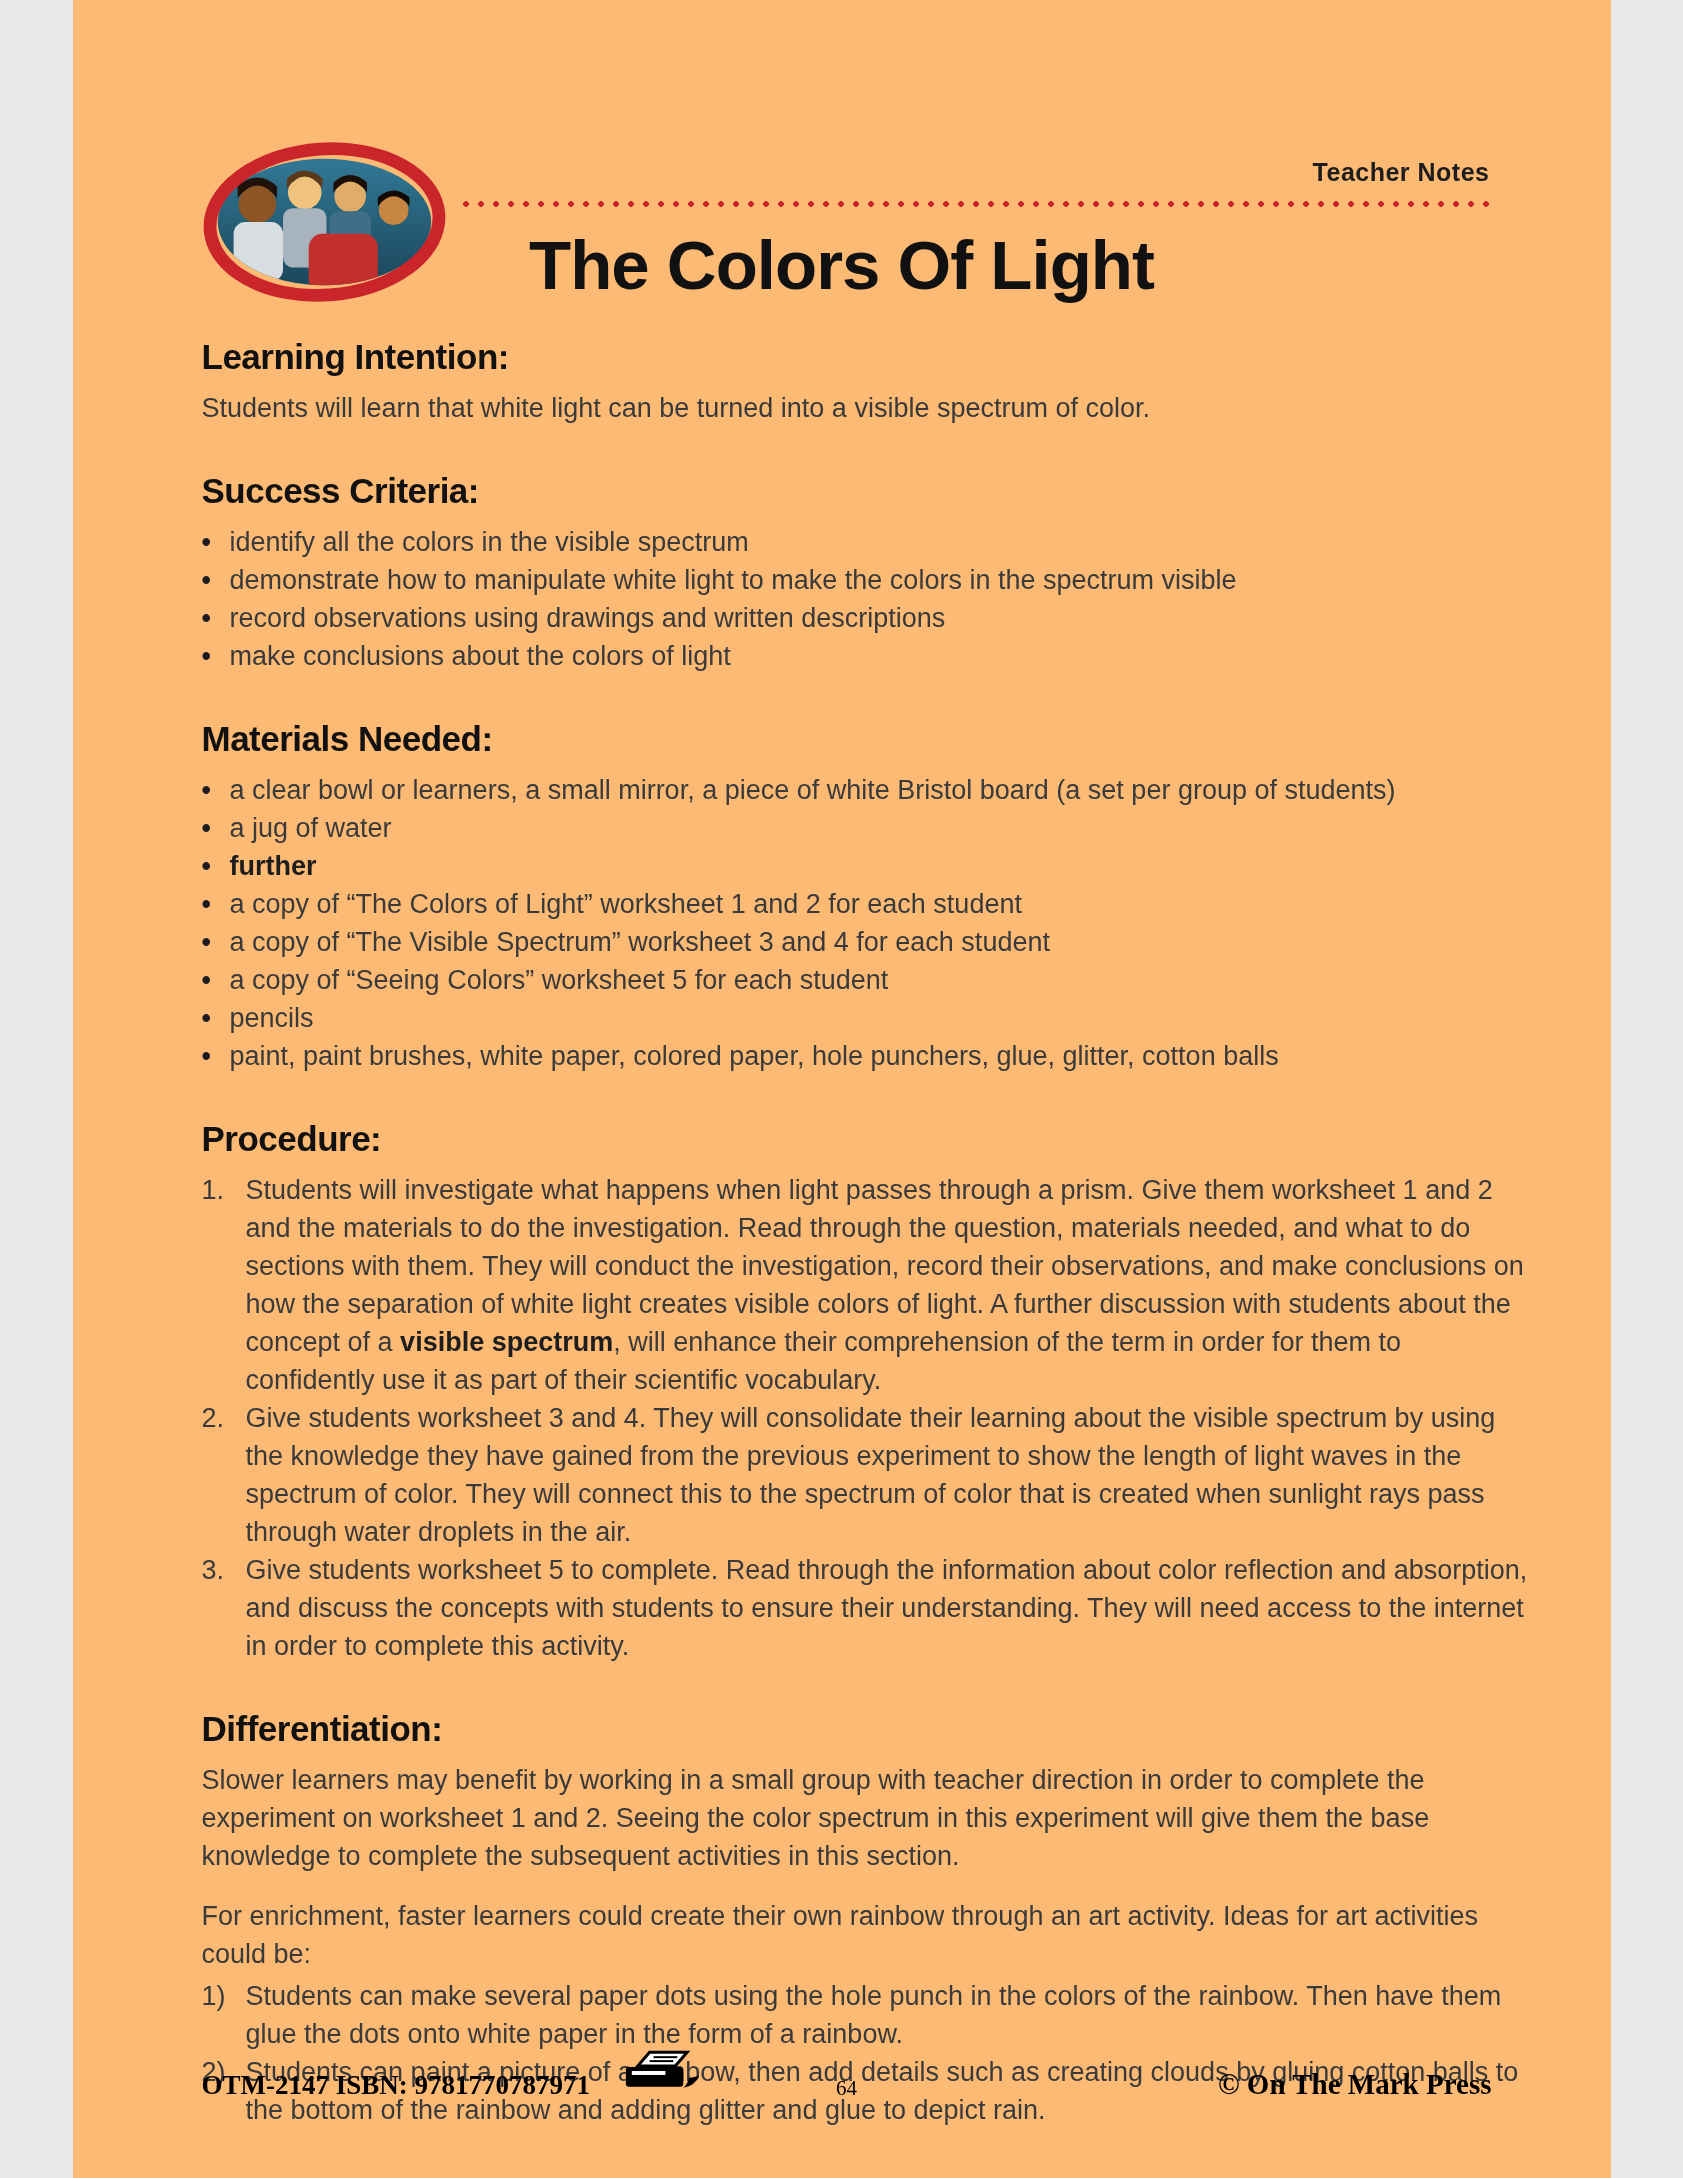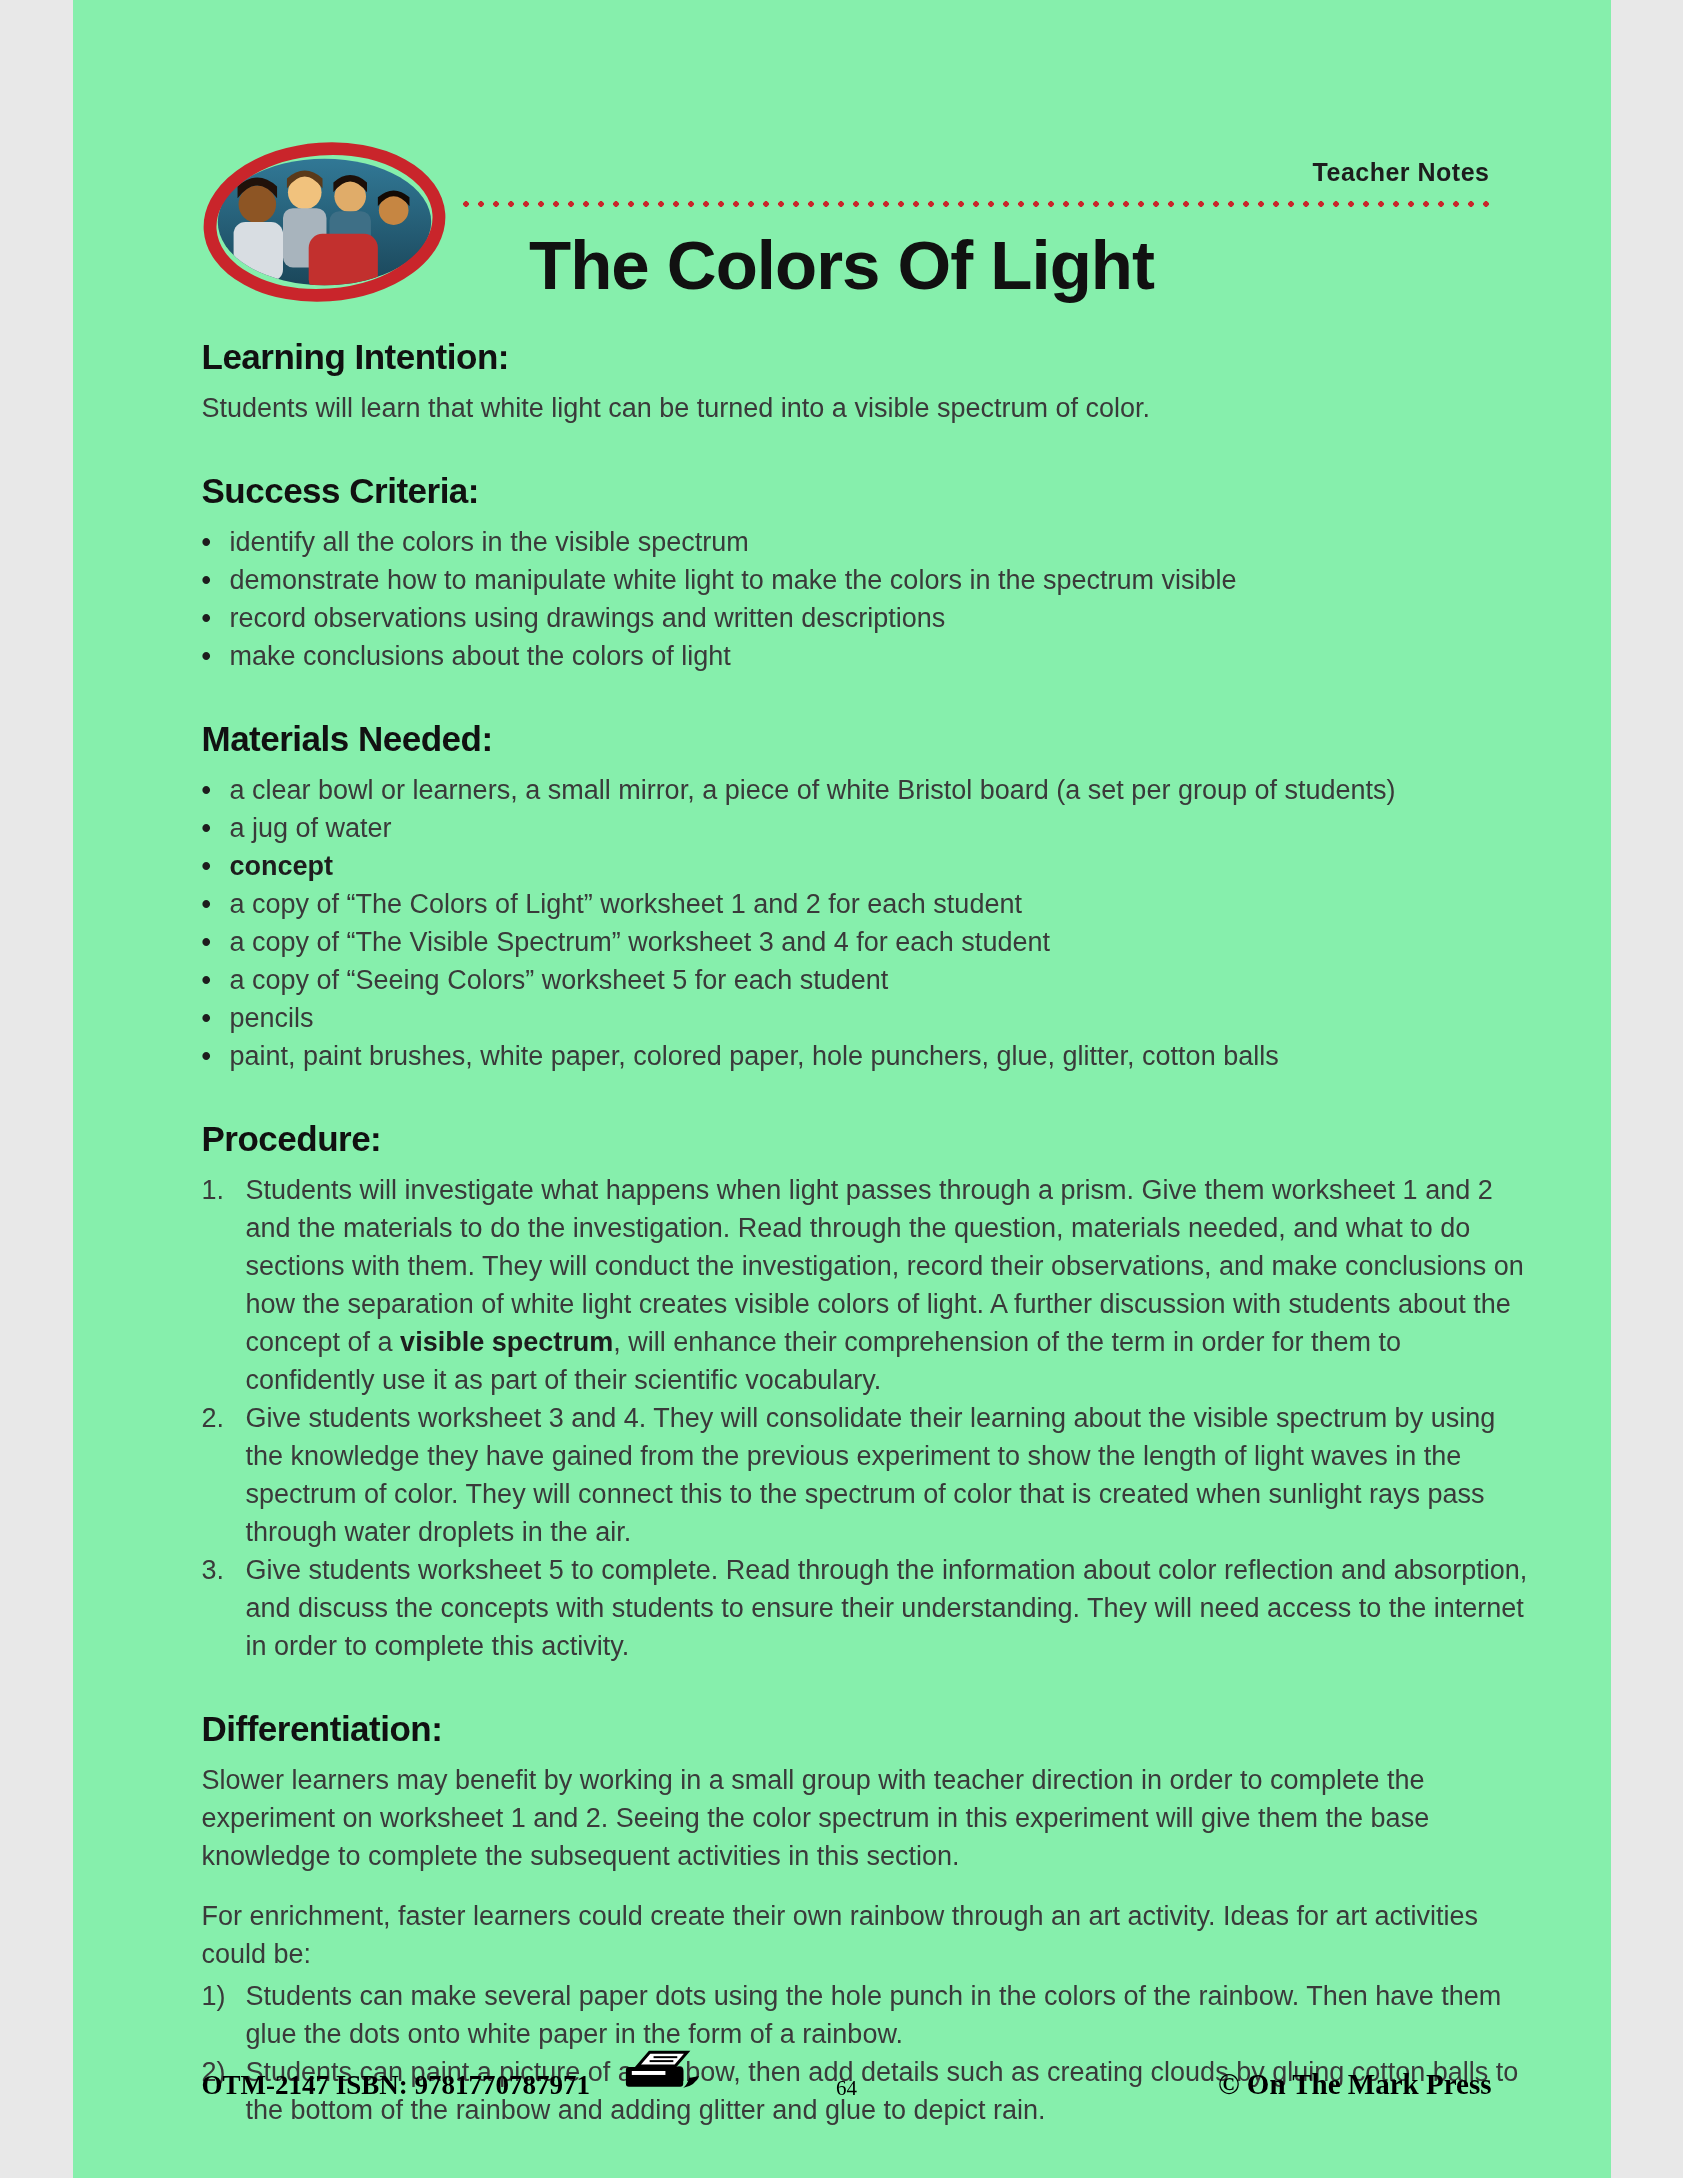--- a/index.html
+++ b/index.html
@@ -2,21 +2,21 @@
 <html><head>
 <meta charset="utf-8">
 <style>
   * { box-sizing: border-box; margin: 0; padding: 0; }
   html, body { background: #e8e8e8; }
   .page {
     position: relative;
     width: 1538px;
     height: 2178px;
     margin: 0 auto;
-    background: #86efac;
+    background: #fdba74;
     font-family: "Liberation Sans", sans-serif;
     color: #3a3a3a;
     overflow: hidden;
   }
   .content {
     padding: 0 77px 0 129px;
   }
   
   .header {
     position: relative;
@@ -207,21 +207,21 @@
         <li>
             <span class="bullet-dot">•</span>
             <span class="bullet-text">a clear bowl or learners, a small mirror, a piece of white Bristol board (a set per group of students)</span>
           </li>
         <li>
             <span class="bullet-dot">•</span>
             <span class="bullet-text">a jug of water</span>
           </li>
         <li>
             <span class="bullet-dot">•</span>
-            <span class="bullet-text bold">concept</span>
+            <span class="bullet-text bold">further</span>
           </li>
         <li>
             <span class="bullet-dot">•</span>
             <span class="bullet-text">a copy of “The Colors of Light” worksheet 1 and 2 for each student</span>
           </li>
         <li>
             <span class="bullet-dot">•</span>
             <span class="bullet-text">a copy of “The Visible Spectrum” worksheet 3 and 4 for each student</span>
           </li>
         <li>

